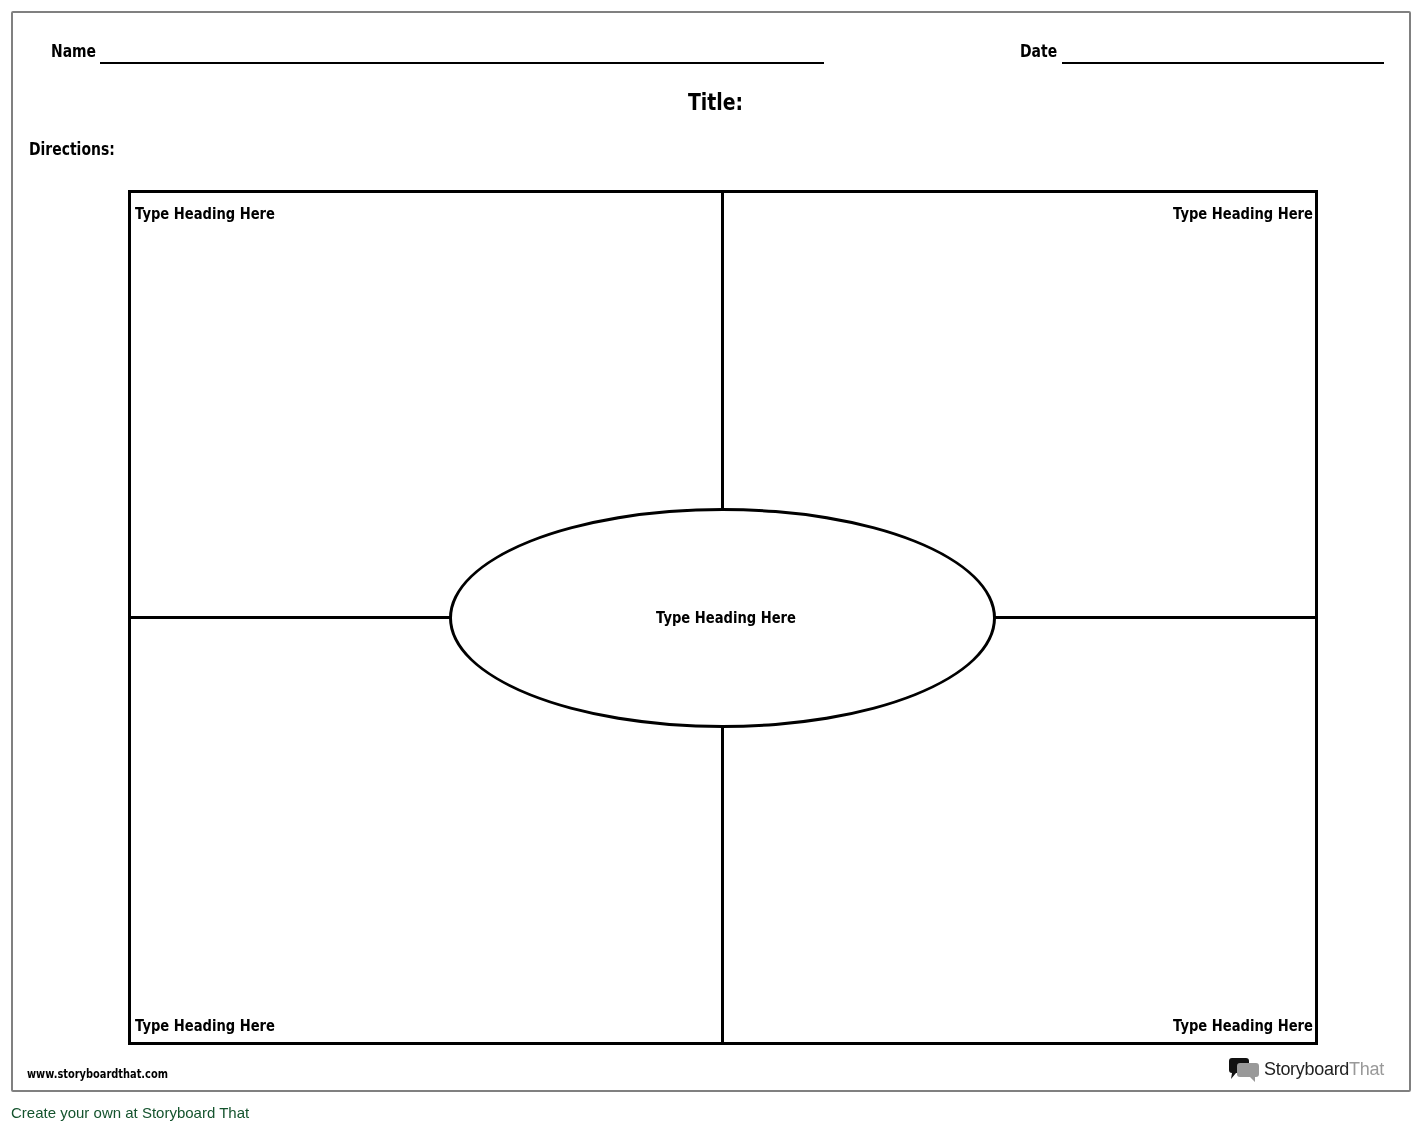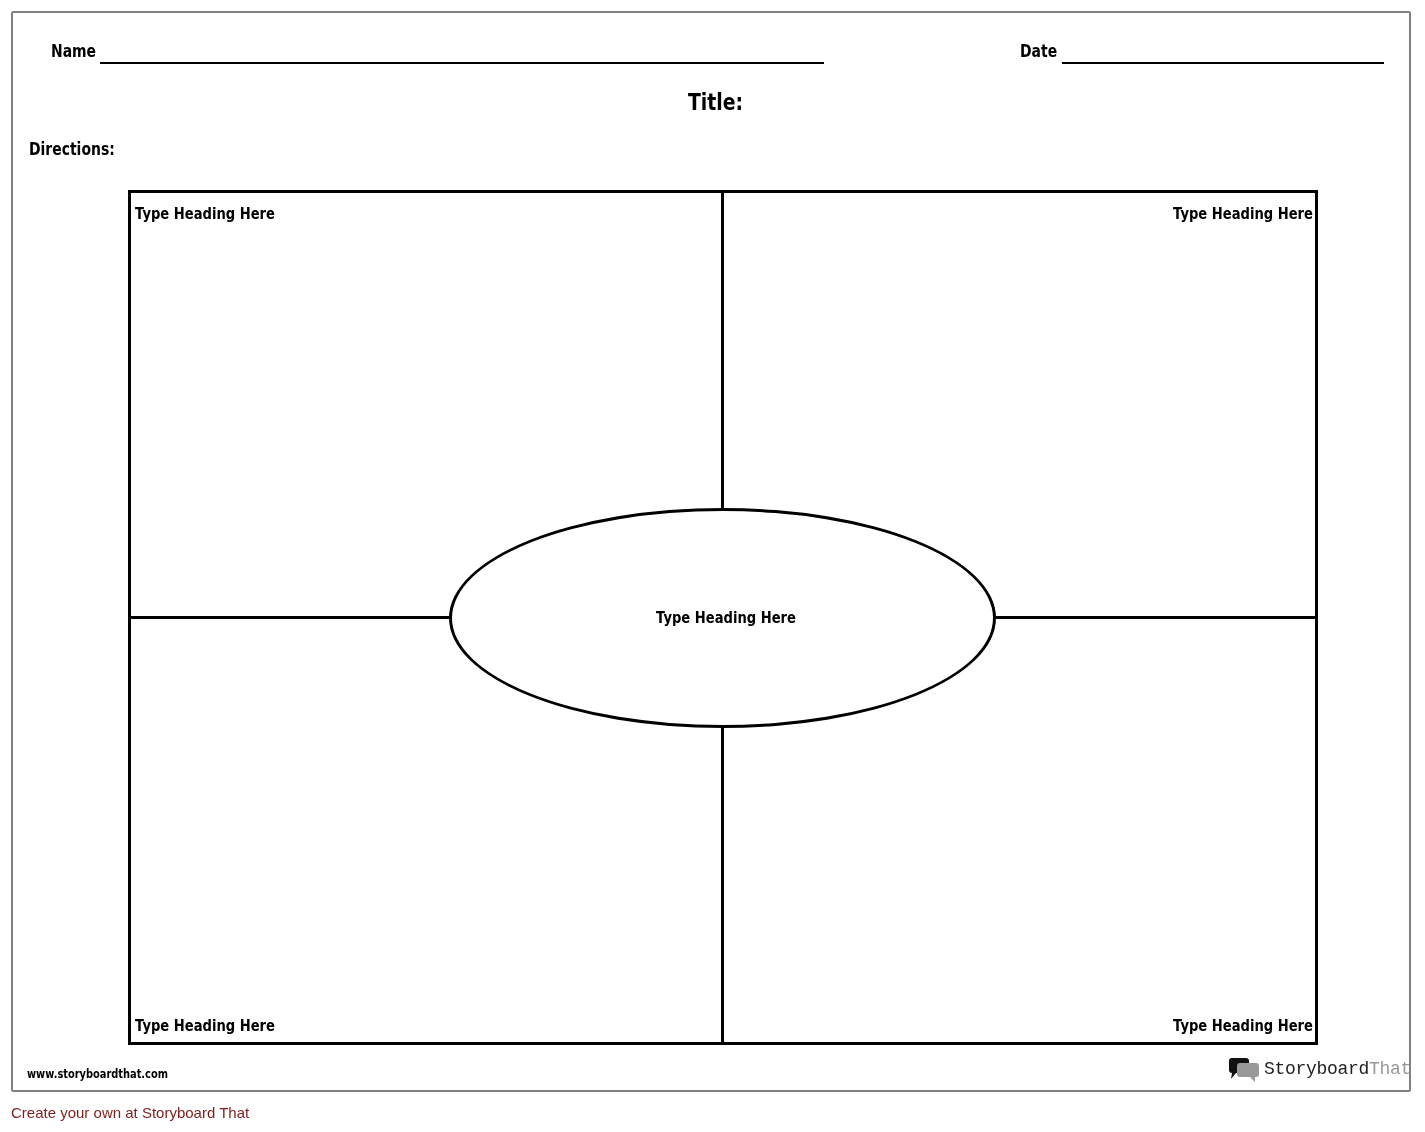--- a/index.html
+++ b/index.html
@@ -6,23 +6,23 @@
   body { width:1425px; height:1132px; position:relative; overflow:hidden; font-family:"Liberation Sans", sans-serif; }
   .sheet { position:absolute; left:11px; top:11px; width:1400px; height:1081px; border:2px solid #808080; box-sizing:border-box; border-radius:2px; background:#fff; }
   .label { position:absolute; font-family:"DejaVu Sans", sans-serif; font-weight:bold; color:#000; transform:scaleX(0.82); transform-origin:left top; white-space:nowrap; }
   .line { position:absolute; height:2px; background:#000; }
   .frame { position:absolute; left:128px; top:190px; width:1190px; height:855px; border:3px solid #000; box-sizing:border-box; }
   .vline { position:absolute; width:3px; background:#000; }
   .hline { position:absolute; height:3px; background:#000; }
   .ellipse { position:absolute; left:449px; top:508px; width:547px; height:220px; border:3px solid #000; border-radius:50%; box-sizing:border-box; background:#fff; }
   .heading { font-size:16px; }
   .logo { position:absolute; left:1228px; top:1056px; display:flex; align-items:center; gap:4px; }
-  .logo-text { font-family:Liberation Mono, monospace; font-size:18px; color:#222; letter-spacing:-0.3px; }
+  .logo-text { font-family:Liberation Sans, sans-serif; font-size:18px; color:#222; letter-spacing:-0.3px; }
   .logo-text .light { color:#999; }
-  .footer { position:absolute; left:11px; top:1104px; font-size:15px; color:#7f1d1d; }
+  .footer { position:absolute; left:11px; top:1104px; font-size:15px; color:#14532d; }
 </style>
 </head>
 <body>
 
 <div class="sheet"></div>
 
 <span class="label" style="left:51px;top:41px;font-size:17px;">Name</span>
 <div class="line" style="left:100px;top:62px;width:724px;"></div>
 
 <span class="label" style="left:1020px;top:41px;font-size:17px;">Date</span>

